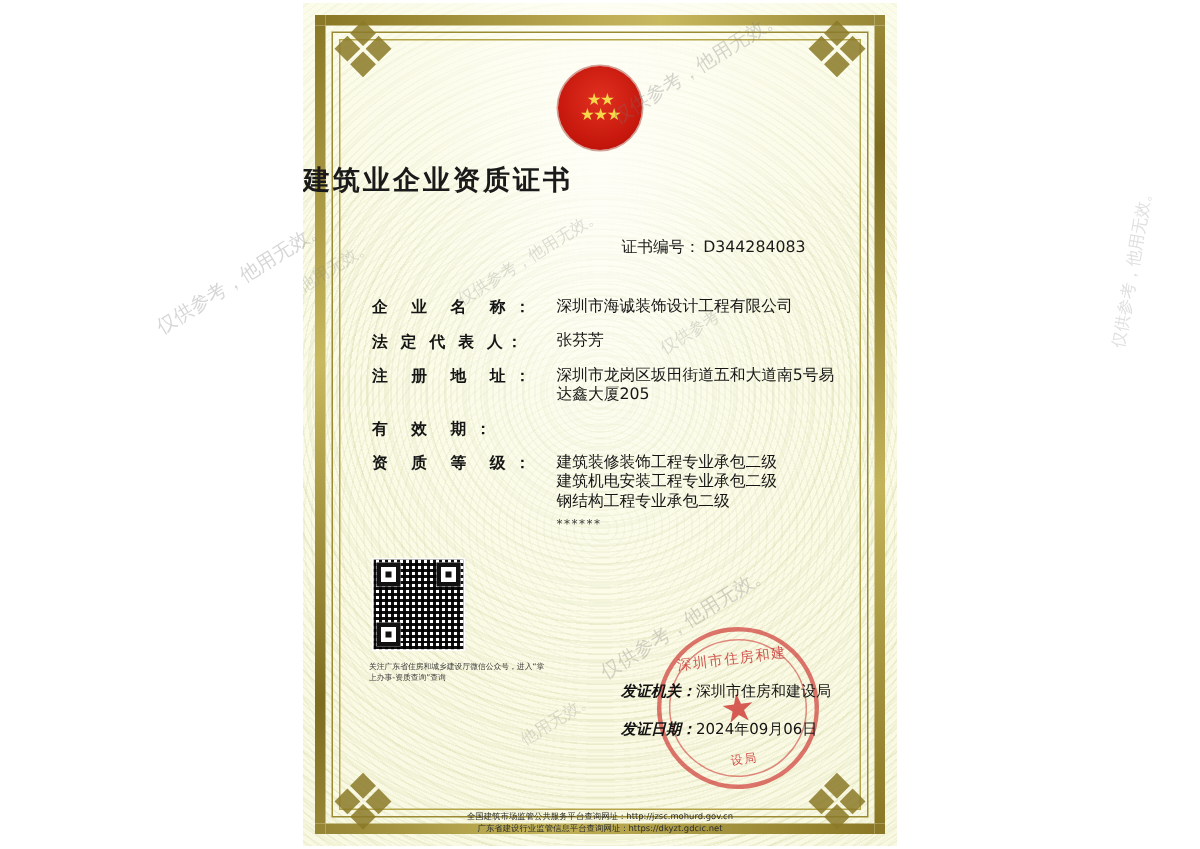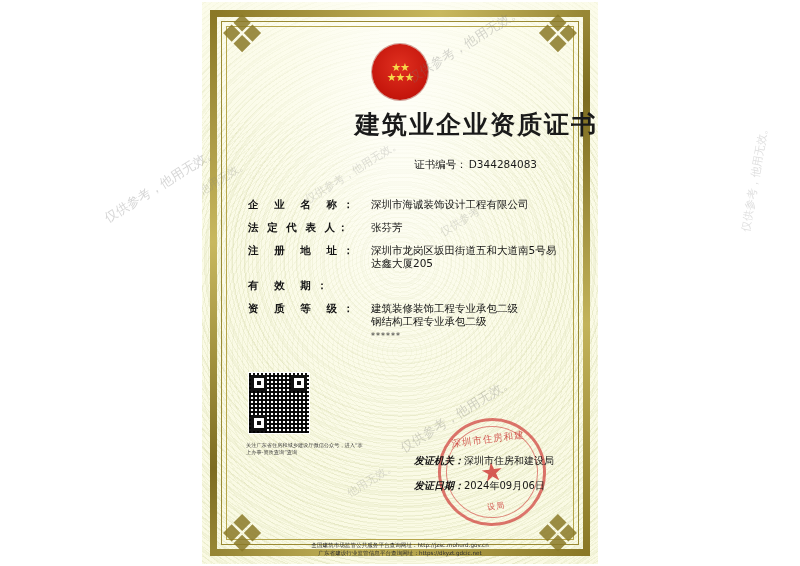--- a/index.html
+++ b/index.html
@@ -93,24 +93,24 @@
     display: flex; align-items: center; justify-content: center;
     box-shadow: 0 0 0 1px rgba(140,20,10,.4);
   }
   .emblem .glyphs {
     color: #f6d84a; font-size: 11px; letter-spacing: -1px;
     line-height: 10px; text-align: center; width: 48px;
   }
 
   
   .title {
-    position: absolute; left: 0; right: 0; top: 106px;
-    text-align: right;
-    font-family: "DejaVu Sans", sans-serif;
-    font-size: 25px; font-weight: bold;
+    position: absolute; left: 0; right: 16px; top: 106px;
+    text-align: left;
+    font-family: "DejaVu Sans", sans-serif;
+    font-size: 18px; font-weight: bold;
     letter-spacing: 2px;
     color: #1a1a1a;
   }
   .cert-no {
     position: absolute; right: 61px; top: 156px;
     font-size: 10.5px; color: #1a1a1a;
     font-family: "DejaVu Sans", sans-serif;
   }
   .cert-no .val { margin-left: 2px; }
 
@@ -278,20 +278,21 @@
 
       <div class="row">
         <div class="lbl sp">有 效 期：</div>
       </div>
 
       <div class="row">
         <div class="lbl sp">资 质 等 级：</div>
         <div class="val">
           <span class="ln" id="grade-lines">
               <span style="display: block;">建筑装修装饰工程专业承包二级</span>
+              <span style="display: block;">建筑机电安装工程专业承包二级</span>
               <span style="display: block;">钢结构工程专业承包二级</span>
             </span>
           <span class="sub stars">******</span>
         </div>
       </div>
 
     </div>
 
     <div class="qr">
       <div class="q1"></div>

